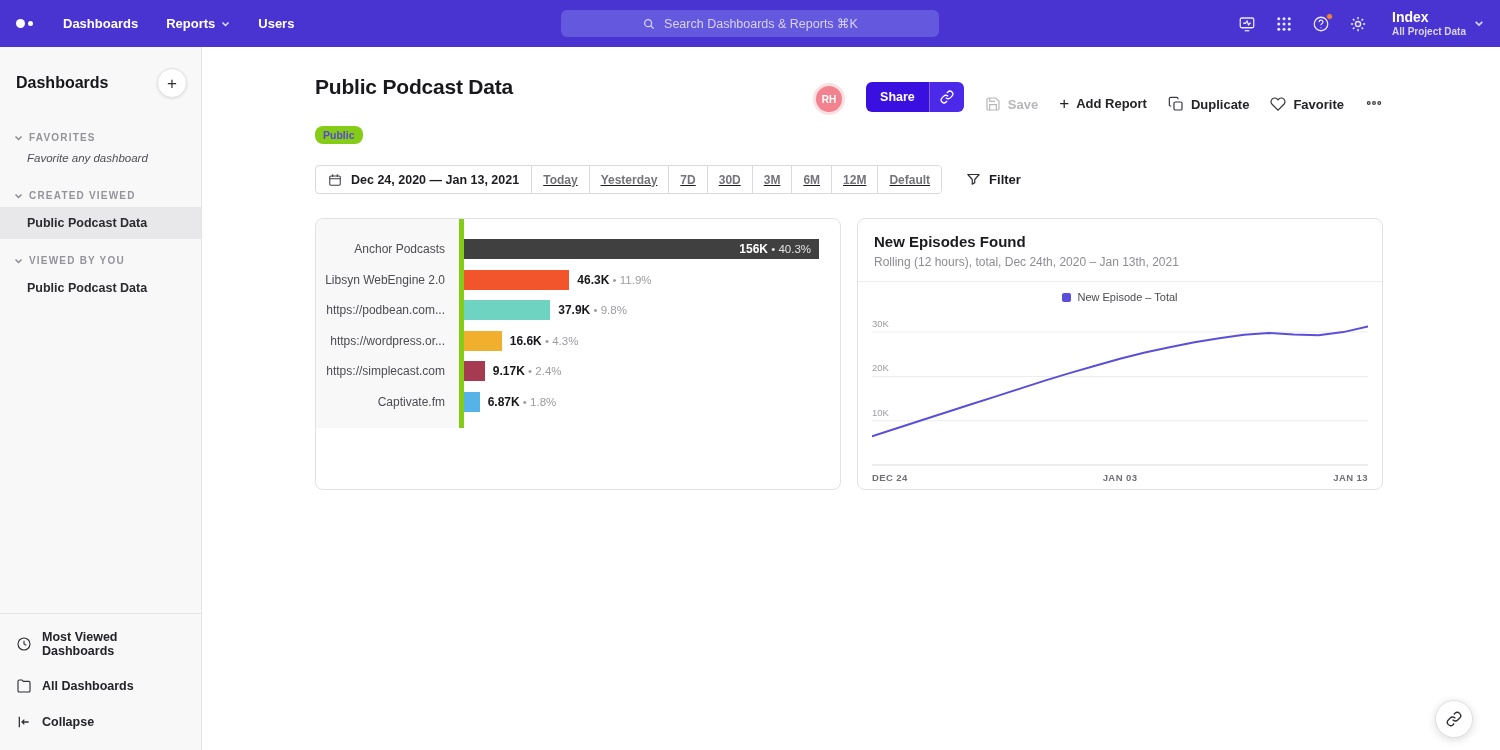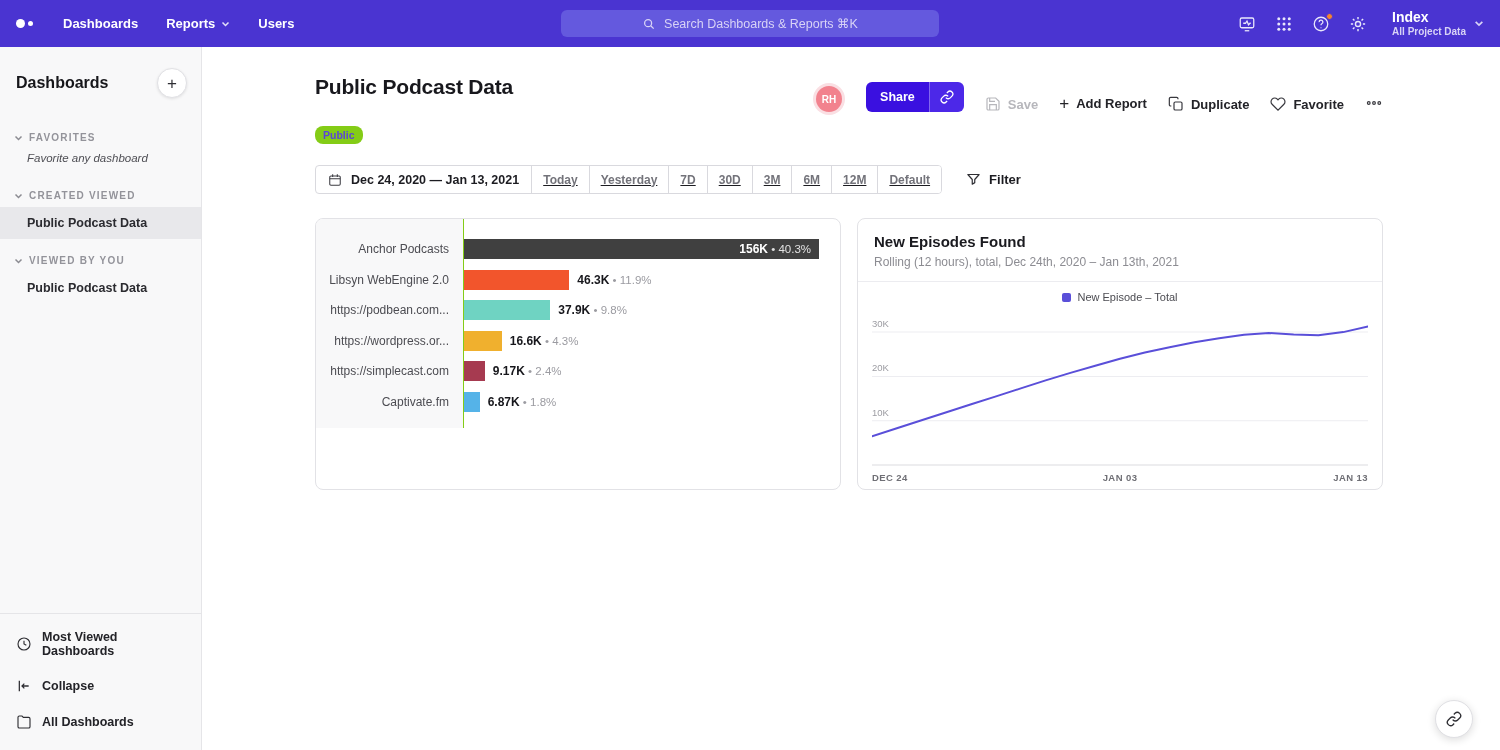--- a/index.html
+++ b/index.html
@@ -75,21 +75,21 @@
 
   
   .cards { margin-top:24px; display:flex; gap:16px; }
   .card { flex:1; height:272px; border:1px solid #e2e2e6; border-radius:8px; background:#fff; overflow:hidden; }
   .card-header { padding:14px 16px 12px; border-bottom:1px solid #ececf0; }
   .card-title { font-size:15px; font-weight:700; color:#1a1a1f; }
   .card-sub { font-size:12px; color:#8c8c92; margin-top:5px; }
 
   
   .bars-body { display:flex; height:209px; }
-  .labels-col { width:148px; background:#f8f8f9; border-right:1px solid #84cc16; padding-top:15px; }
+  .labels-col { width:148px; background:#f8f8f9; border-right:5px solid #84cc16; padding-top:15px; }
   .bar-label { height:30.5px; display:flex; align-items:center; justify-content:flex-end; padding-right:14px; font-size:12px; color:#4c4c52; white-space:nowrap; overflow:hidden; }
   .bars-col { flex:1; padding:15px 10px 0 0; }
   .bar-row { height:30.5px; display:flex; align-items:center; }
   .bar { height:20px; display:flex; align-items:center; justify-content:flex-end; cursor:pointer; }
   .bar-value { margin-left:8px; font-size:12px; white-space:nowrap; }
   .bar-value b { font-weight:700; color:#17171c; }
   .bar-value .pct { color:#9b9ba1; font-size:11.5px; }
   .bar-value.inside { margin:0; padding-right:8px; }
   .bar-value.inside b { color:#fff; }
   .bar-value.inside .pct { color:rgba(255,255,255,.85); }
@@ -222,30 +222,30 @@
 
     <div class="sidebar-footer">
       <div class="footer-item">
         <svg viewBox="0 0 24 24" fill="none" stroke="currentColor" stroke-width="1.7">
             <circle cx="12" cy="12" r="9"></circle>
             <path d="M12 7v5l3.5 2"></path>
           </svg>
         <span>Most Viewed Dashboards</span>
       </div>
       <div class="footer-item">
+        <svg viewBox="0 0 24 24" fill="none" stroke="currentColor" stroke-width="1.7">
+            <path d="M3 19V5a2 2 0 0 1 2-2h4l2 2h8a2 2 0 0 1 2 2v12a2 2 0 0 1-2 2H5a2 2 0 0 1-2-2z"></path>
+          </svg>
+        <span>All Dashboards</span>
+      </div>
+      <div class="footer-item">
         <svg viewBox="0 0 24 24" fill="none" stroke="currentColor" stroke-width="1.9">
             <path d="M5 4v16M19 12H9m3.5-3.5L9 12l3.5 3.5"></path>
           </svg>
         <span>Collapse</span>
-      </div>
-      <div class="footer-item">
-        <svg viewBox="0 0 24 24" fill="none" stroke="currentColor" stroke-width="1.7">
-            <path d="M3 19V5a2 2 0 0 1 2-2h4l2 2h8a2 2 0 0 1 2 2v12a2 2 0 0 1-2 2H5a2 2 0 0 1-2-2z"></path>
-          </svg>
-        <span>All Dashboards</span>
       </div>
     </div>
   </aside>
 
   <main class="main">
     <div class="page-header">
       <div>
         <h1 class="page-title">Public Podcast Data</h1><br>
         <span class="vis-badge">Public</span>
       </div>

